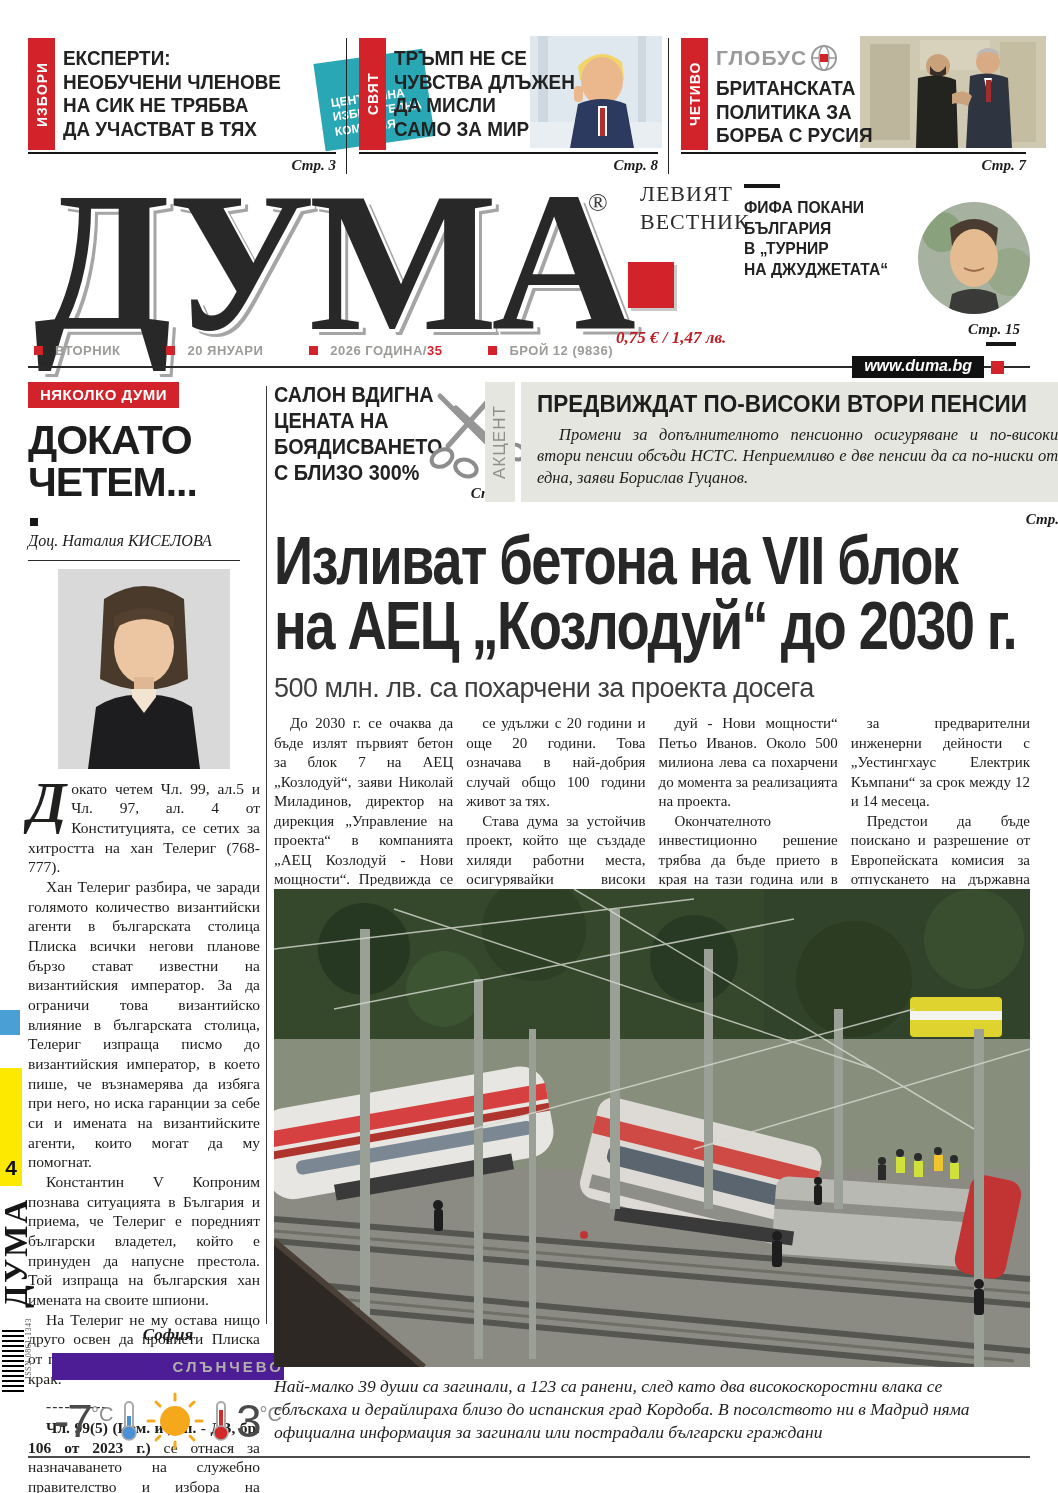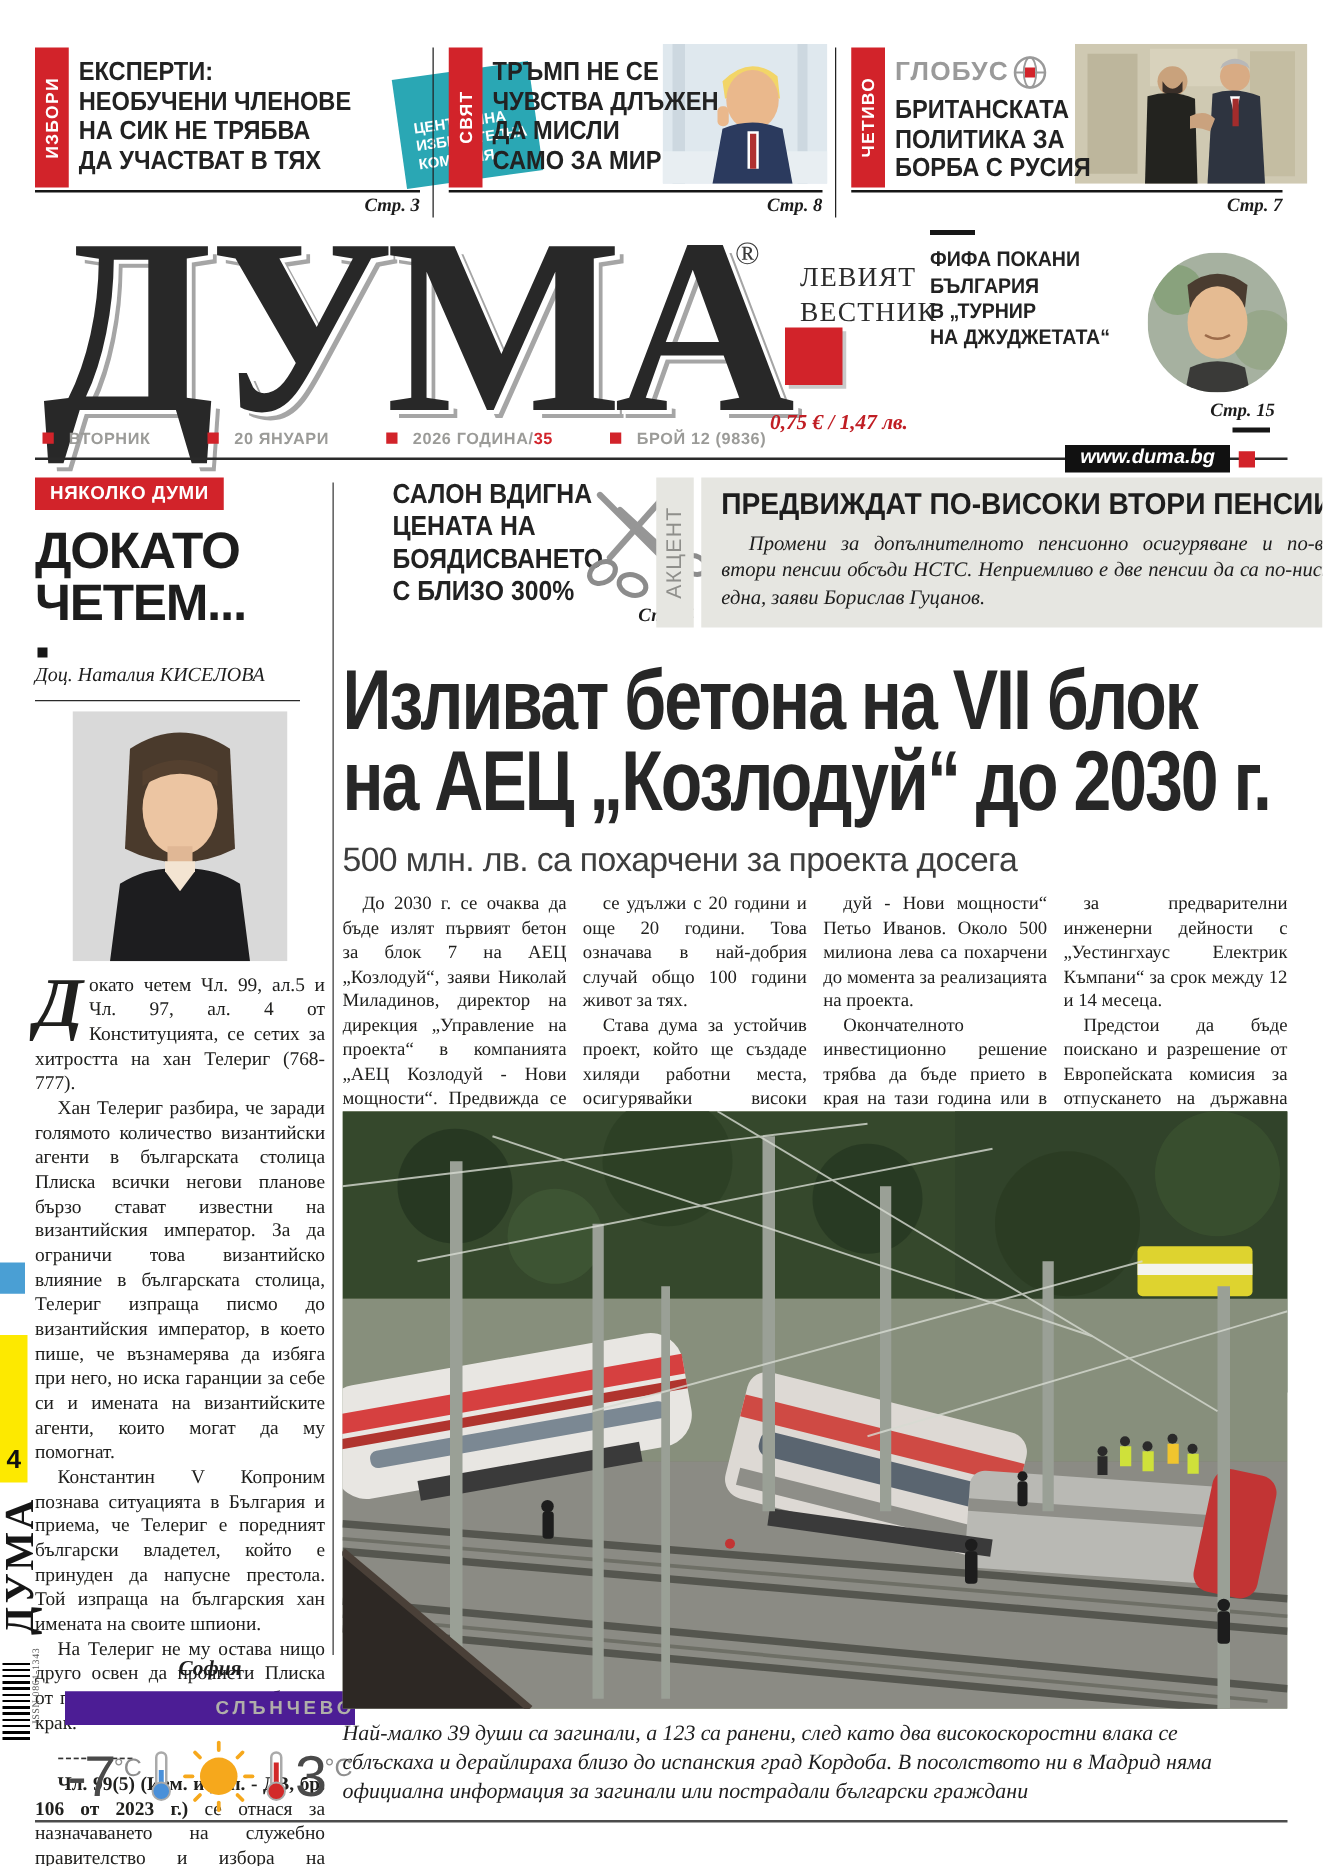--- a/index.html
+++ b/index.html
@@ -32,21 +32,21 @@
          padding:34px 0 0 12px; flex:none; }
   
   .globus { display:flex; align-items:center; gap:2px; height:32px; margin-top:4px; }
   .globus-txt { font-family:"Liberation Sans",sans-serif; font-size:21px; letter-spacing:1px; color:#9a9a9a; font-weight:bold; }
 
   
   #masthead { position:absolute; left:28px; top:176px; width:1002px; height:190px; }
   #mast-title { position:absolute; left:6px; top:-14px; font-size:200px; line-height:1; font-weight:bold; color:#282828;
     letter-spacing:-6px; text-shadow:4px 3px 0 #ffffff, 7px 6px 0 #a5a5a5; }
   #mast-reg { position:absolute; left:560px; top:12px; font-size:26px; color:#3a3a3a; }
-  #tagline { position:absolute; left:612px; top:32px; font-size:22px; line-height:1.25; letter-spacing:1px; color:#2b2b2b; }
+  #tagline { position:absolute; left:612px; top:4px; font-size:22px; line-height:1.25; letter-spacing:1px; color:#2b2b2b; }
   #mast-redsq { position:absolute; left:600px; top:86px; width:46px; height:46px; background:#d2232a; box-shadow:3px 3px 0 #c9c9c9; }
   #mast-price { position:absolute; left:588px; top:152px; font-size:17px; font-weight:bold; font-style:italic; color:#c01e24; }
   #fifa { position:absolute; left:716px; top:8px; width:286px; }
   #fifa .dash { width:36px; height:4px; background:#161616; }
   #fifa .f-head { font-family:"Liberation Sans",sans-serif; font-weight:bold; font-size:17px; line-height:1.22; color:#222; margin-top:10px; }
   #fifa .f-photo { position:absolute; right:0; top:18px; width:112px; height:112px; border-radius:50%; overflow:hidden; }
   #fifa .f-page { position:absolute; right:10px; top:134px; font-weight:bold; font-style:italic; font-size:15px; }
   #fifa .dash2 { position:absolute; right:14px; top:158px; width:30px; height:4px; background:#161616; }
   #daterow { position:absolute; left:6px; bottom:8px; display:flex; gap:46px; font-family:"Liberation Sans",sans-serif;
     font-weight:bold; font-size:13px; color:#9b9b98; letter-spacing:0.5px; }
@@ -91,21 +91,21 @@
     font-family:"Liberation Sans",sans-serif; font-weight:bold; font-size:21px; color:#111; }
   #edge-duma { position:absolute; left:-2px; top:1192px; width:30px; height:116px;
     writing-mode:vertical-rl; transform:rotate(180deg); font-weight:bold; font-size:33px; letter-spacing:2px; color:#161616; }
   #edge-barcode { position:absolute; left:2px; top:1330px; width:22px; height:62px;
     background:repeating-linear-gradient(to bottom, #000 0 2px, #fff 2px 5px); }
   #edge-issn { position:absolute; left:24px; top:1318px; font-size:8px; color:#555;
     writing-mode:vertical-rl; transform:rotate(180deg); letter-spacing:0.5px; }
 
   
   #rightarea { position:absolute; left:274px; top:382px; width:756px; }
-  #promo-row { display:flex; height:142px;margin-left:40px; }
+  #promo-row { display:flex; height:142px; }
   #salon { width:244px; position:relative; }
   #salon .s-head { font-family:"Liberation Sans",sans-serif; font-weight:bold; font-size:22px; line-height:1.18; color:#222; }
   #salon-sciss { position:absolute; left:148px; top:0; }
   #salon .pref { position:absolute; right:-54px; top:100px; width:60px; }
   #akc-tab { width:30px; height:120px; background:#e6e6e1; margin-left:24px;
     writing-mode:vertical-rl; transform:rotate(180deg); color:#8f8f8b; font-family:"Liberation Sans",sans-serif;
     font-size:17px; letter-spacing:1px; display:flex; align-items:center; justify-content:center; }
   #akc-box { flex:1; margin-left:6px; background:#e6e6e1; height:120px; padding:8px 14px 0 16px; position:relative; }
   #akc-box .a-head { font-family:"Liberation Sans",sans-serif; font-weight:bold; font-size:24px; color:#1d1d1d; }
   #akc-box .a-body { font-style:italic; font-size:16.5px; line-height:1.3; text-align:justify; margin-top:6px; text-indent:22px; }

